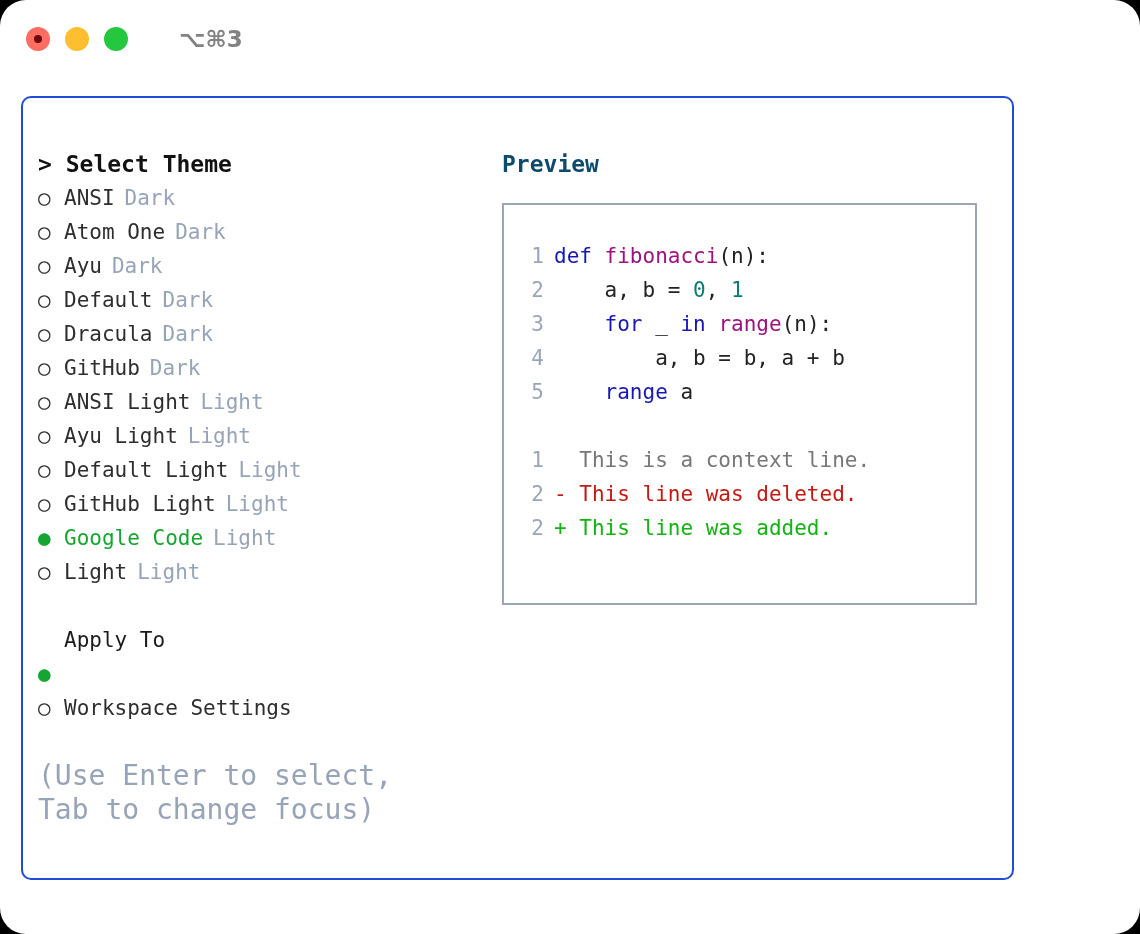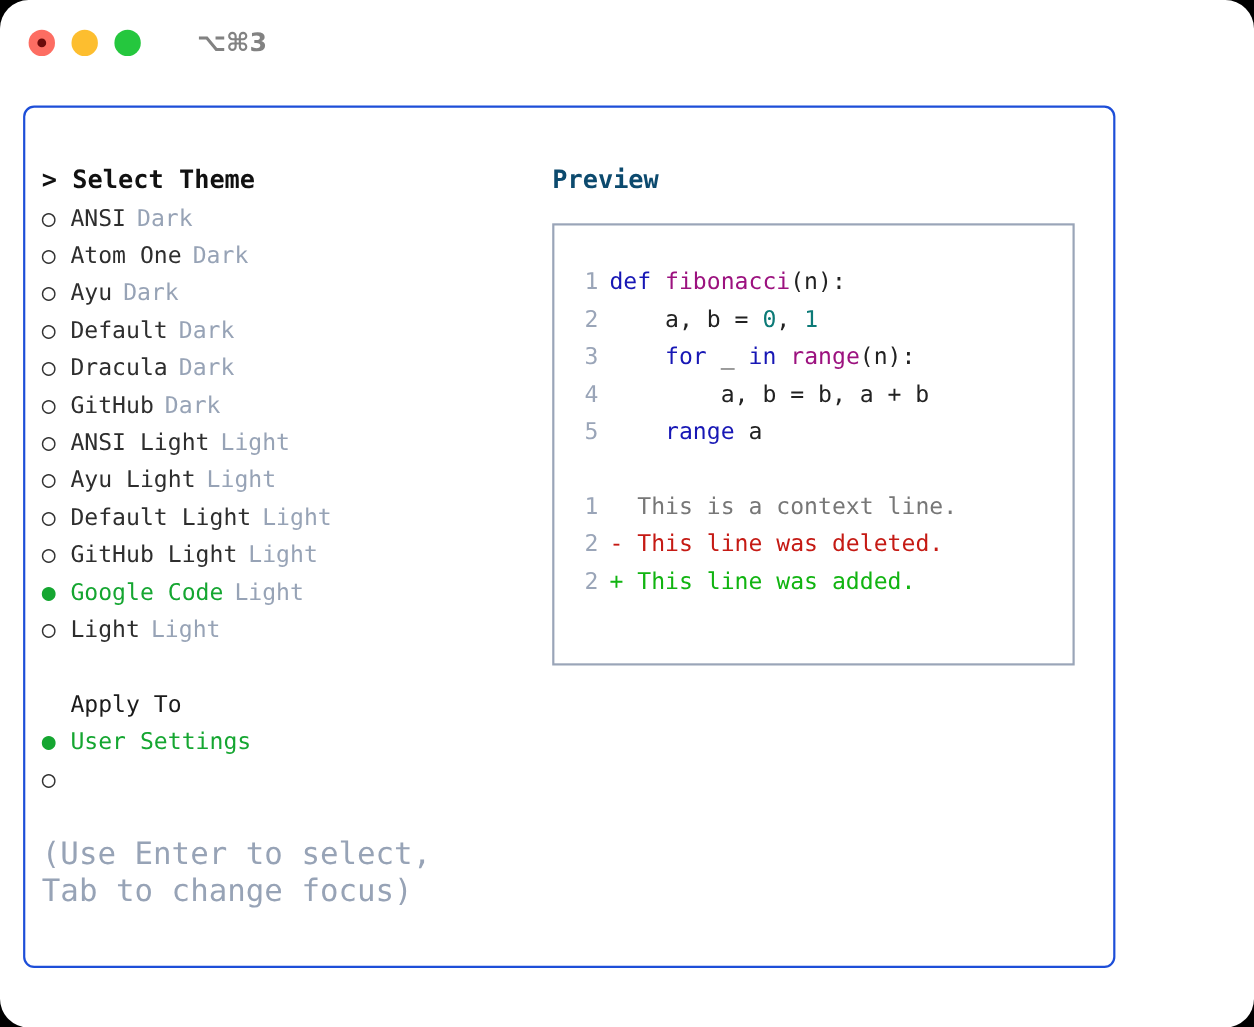--- a/index.html
+++ b/index.html
@@ -224,22 +224,22 @@
             <div class="opt-row"><span class="marker">○</span><span class="opt-label">Default Light</span><span class="opt-tag">Light</span></div>
             <div class="opt-row"><span class="marker">○</span><span class="opt-label">GitHub Light</span><span class="opt-tag">Light</span></div>
             <div class="opt-row selected"><span class="marker sel">●</span><span class="opt-label">Google Code</span><span class="opt-tag">Light</span></div>
             <div class="opt-row"><span class="marker">○</span><span class="opt-label">Light</span><span class="opt-tag">Light</span></div>
           </div>
 
         <div class="spacer-row"></div>
 
         <div class="section-head">Apply To</div>
         <div id="apply-items">
-            <div class="opt-row selected"><span class="marker sel">●</span><span class="opt-label">User Settings</span></div>
-            <div class="opt-row"><span class="marker">○</span></div>
+            <div class="opt-row selected"><span class="marker sel">●</span></div>
+            <div class="opt-row"><span class="marker">○</span><span class="opt-label">Workspace Settings</span></div>
           </div>
 
         <div class="hint">(Use Enter to select, Tab to change focus)</div>
       </div>
 
       <div class="right-col">
         <div class="preview-title">Preview</div>
         <div class="preview-box">
           <div id="code-block">
               <div class="code-line"><span class="ln">1</span><span class="kw">def </span><span class="fn">fibonacci</span><span class="pl">(n):</span></div>

